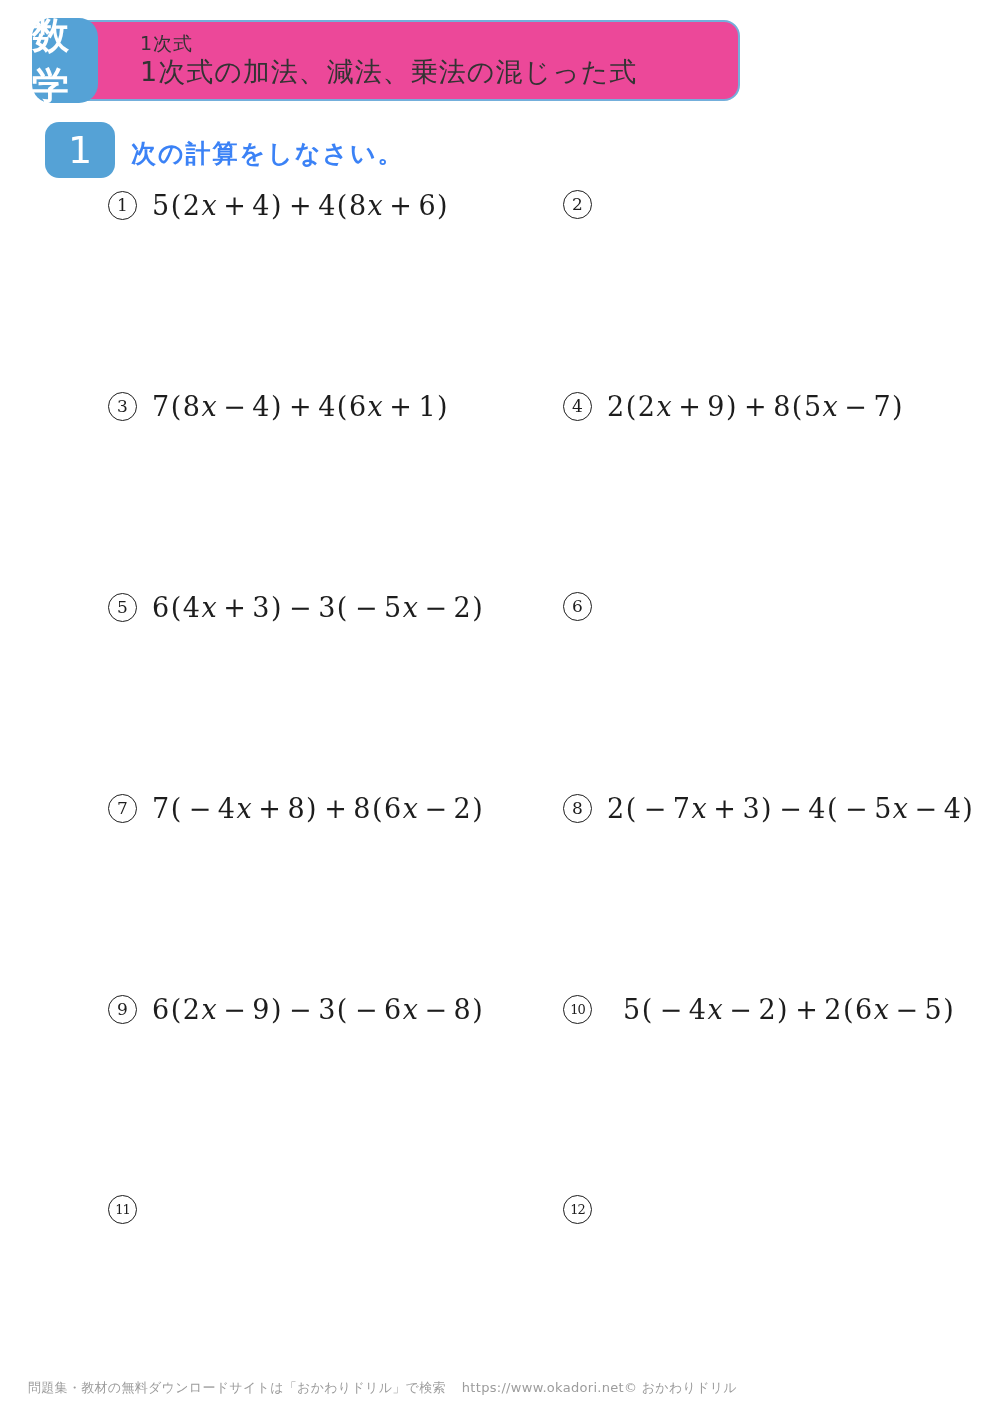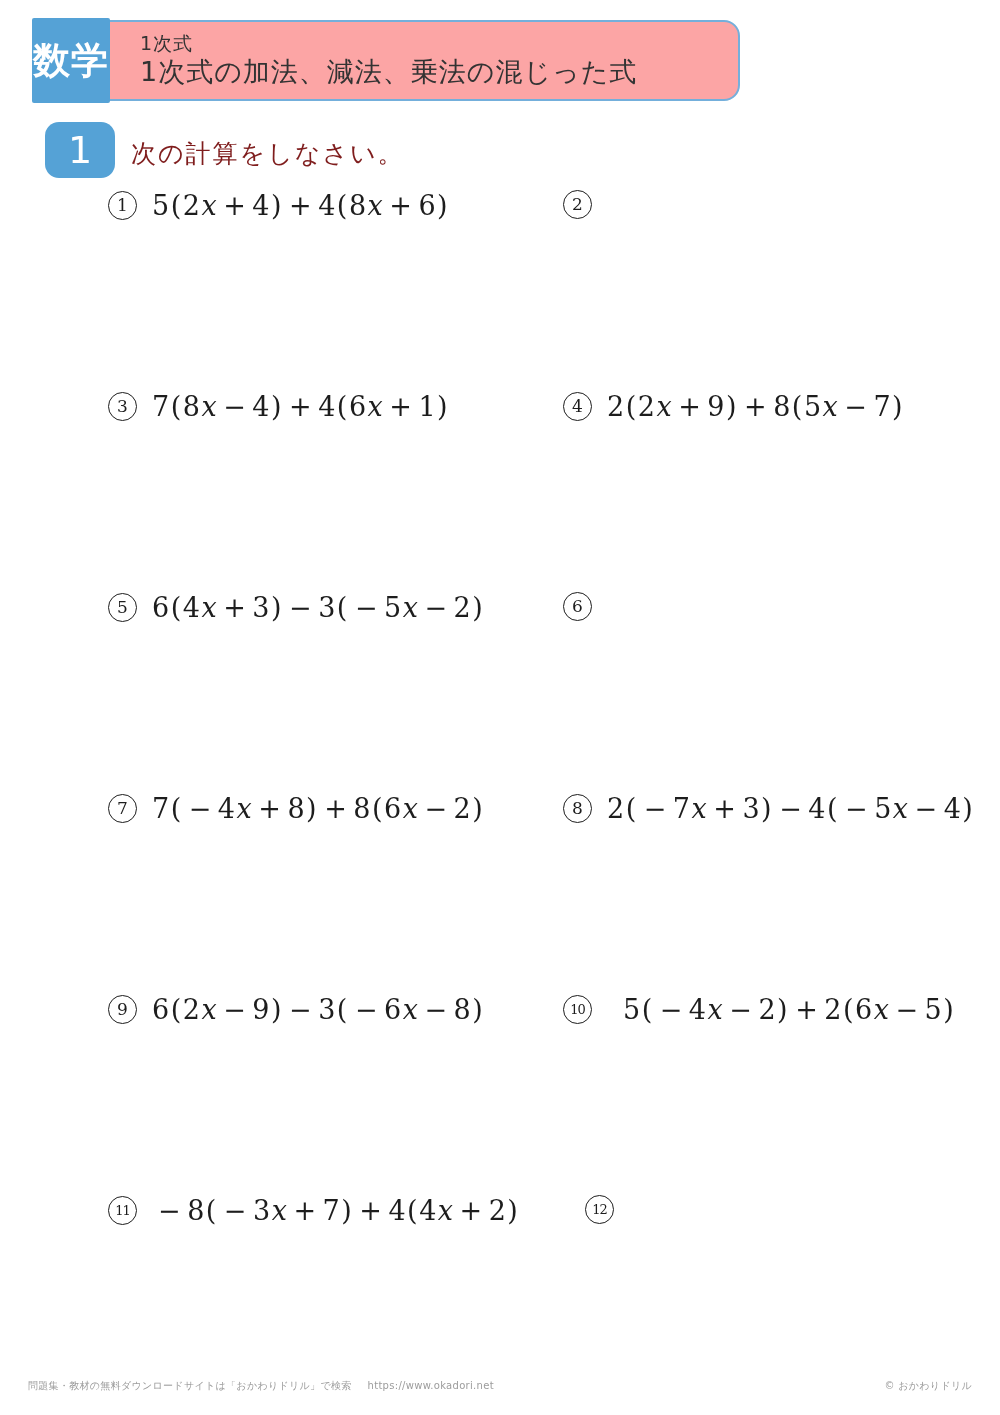--- a/index.html
+++ b/index.html
@@ -4,42 +4,42 @@
 <style>
   html,body{margin:0;padding:0;background:#ffffff;}
   .page{
     position:relative;width:1000px;height:1415px;background:#fff;overflow:hidden;
     font-family:"DejaVu Sans","Liberation Sans",sans-serif;color:#222;
   }
   
   .title-box{
     position:absolute;left:44px;top:20px;width:696px;height:81px;
     box-sizing:border-box;border:2px solid var(--accent-light,#74afdb);
-    border-radius:16px;background:#fca5a5;
+    border-radius:16px;background:#ec4899;
     padding:9px 10px 0 94px;
   }
   .unit-label{font-size:19px;line-height:24px;color:#333;letter-spacing:1px;}
   .page-title{font-size:27px;line-height:34px;color:#333;font-weight:500;letter-spacing:1px;white-space:nowrap;}
   .subject-badge{
-    position:absolute;left:32px;top:18px;width:78px;height:85px;
-    background:var(--accent,#55a2d6);border-radius:2px;
+    position:absolute;left:32px;top:18px;width:66px;height:85px;
+    background:var(--accent,#55a2d6);border-radius:19px;
     display:flex;align-items:center;justify-content:center;
     color:#fff;font-size:37px;font-weight:bold;letter-spacing:1px;
   }
   
   .section-badge{
     position:absolute;left:45px;top:122px;width:70px;height:56px;
     background:var(--accent,#55a2d6);border-radius:14px;
     display:flex;align-items:center;justify-content:center;
     color:#fff;font-size:38px;font-weight:500;
   }
   .instruction{
     position:absolute;left:131px;top:137px;
     font-family:"DejaVu Serif","Liberation Serif",serif;
-    font-size:25px;color:#7f1d1d;letter-spacing:2px;
+    font-size:25px;color:#3b82f6;letter-spacing:2px;font-weight:bold;
   }
   
   .problem{
     position:absolute;display:flex;align-items:center;gap:15px;color:#1d1d1d;
   }
   .pnum{
     box-sizing:border-box;flex:none;width:29px;height:29px;
     border:1.7px solid #1d1d1d;border-radius:50%;
     display:flex;align-items:center;justify-content:center;
     font-family:"DejaVu Serif","Liberation Serif",serif;font-size:17px;line-height:1;
@@ -48,22 +48,22 @@
   .pexpr{
     font-family:"DejaVu Serif","Liberation Serif",serif;
     font-size:27px;white-space:nowrap;letter-spacing:0.5px;
   }
   .pexpr .op{margin:0 6px;}
   .pexpr .v{font-style:italic;padding-left:1px;}
   .pexpr .par{padding:0 1px;}
   
   .footer{
     position:absolute;left:28px;right:28px;top:1379px;
-    display:flex;justify-content:space-between;align-items:baseline;
-    font-size:10px;color:var(--footer-gray,#9c9c9c);letter-spacing:0.3px;
+    display:flex;justify-content:flex-start;align-items:baseline;
+    font-size:13px;color:var(--footer-gray,#9c9c9c);letter-spacing:0.3px;
   }
   .f-left{white-space:nowrap;}
   .f-url{margin-left:16px;color:inherit;text-decoration:none;}
   .f-right{white-space:nowrap;}
 </style>
 </head>
 <body>
 
 <div class="page">
 
@@ -122,24 +122,23 @@
     <span class="pexpr">6<span class="par">(</span>2<i class="v">x</i><span class="op">−</span>9<span class="par">)</span><span class="op">−</span>3<span class="par">(</span><span class="op">−</span>6<i class="v">x</i><span class="op">−</span>8<span class="par">)</span></span>
   </div>
 
   <div class="problem" style="left: 563px; top: 994px; gap: 31px;">
     <span class="pnum two">10</span>
     <span class="pexpr">5<span class="par">(</span><span class="op">−</span>4<i class="v">x</i><span class="op">−</span>2<span class="par">)</span><span class="op">+</span>2<span class="par">(</span>6<i class="v">x</i><span class="op">−</span>5<span class="par">)</span></span>
   </div>
 
   <div class="problem" style="left: 108px; top: 1195px;">
     <span class="pnum two">11</span>
-    <span class="pexpr"><span class="op">−</span>8<span class="par">(</span><span class="op">−</span>3<i class="v">x</i><span class="op">+</span>7<span class="par">)</span><span class="op">+</span>4<span class="par">(</span>4<i class="v">x</i><span class="op">+</span>2<span class="par">)</span></span>
   </div>
 
-  <div class="problem" style="left: 563px; top: 1195px; margin-left: 22px;">
+  <div class="problem" style="left: 563px; top: 1195px;">
     <span class="pnum two">12</span>
   </div>
 </div>
 
   <footer class="footer">
     <div class="f-left">
       <span>問題集・教材の無料ダウンロードサイトは「おかわりドリル」で検索</span><span class="f-url">https://www.okadori.net</span>
     </div>
     <div class="f-right">© おかわりドリル</div>
   </footer>

